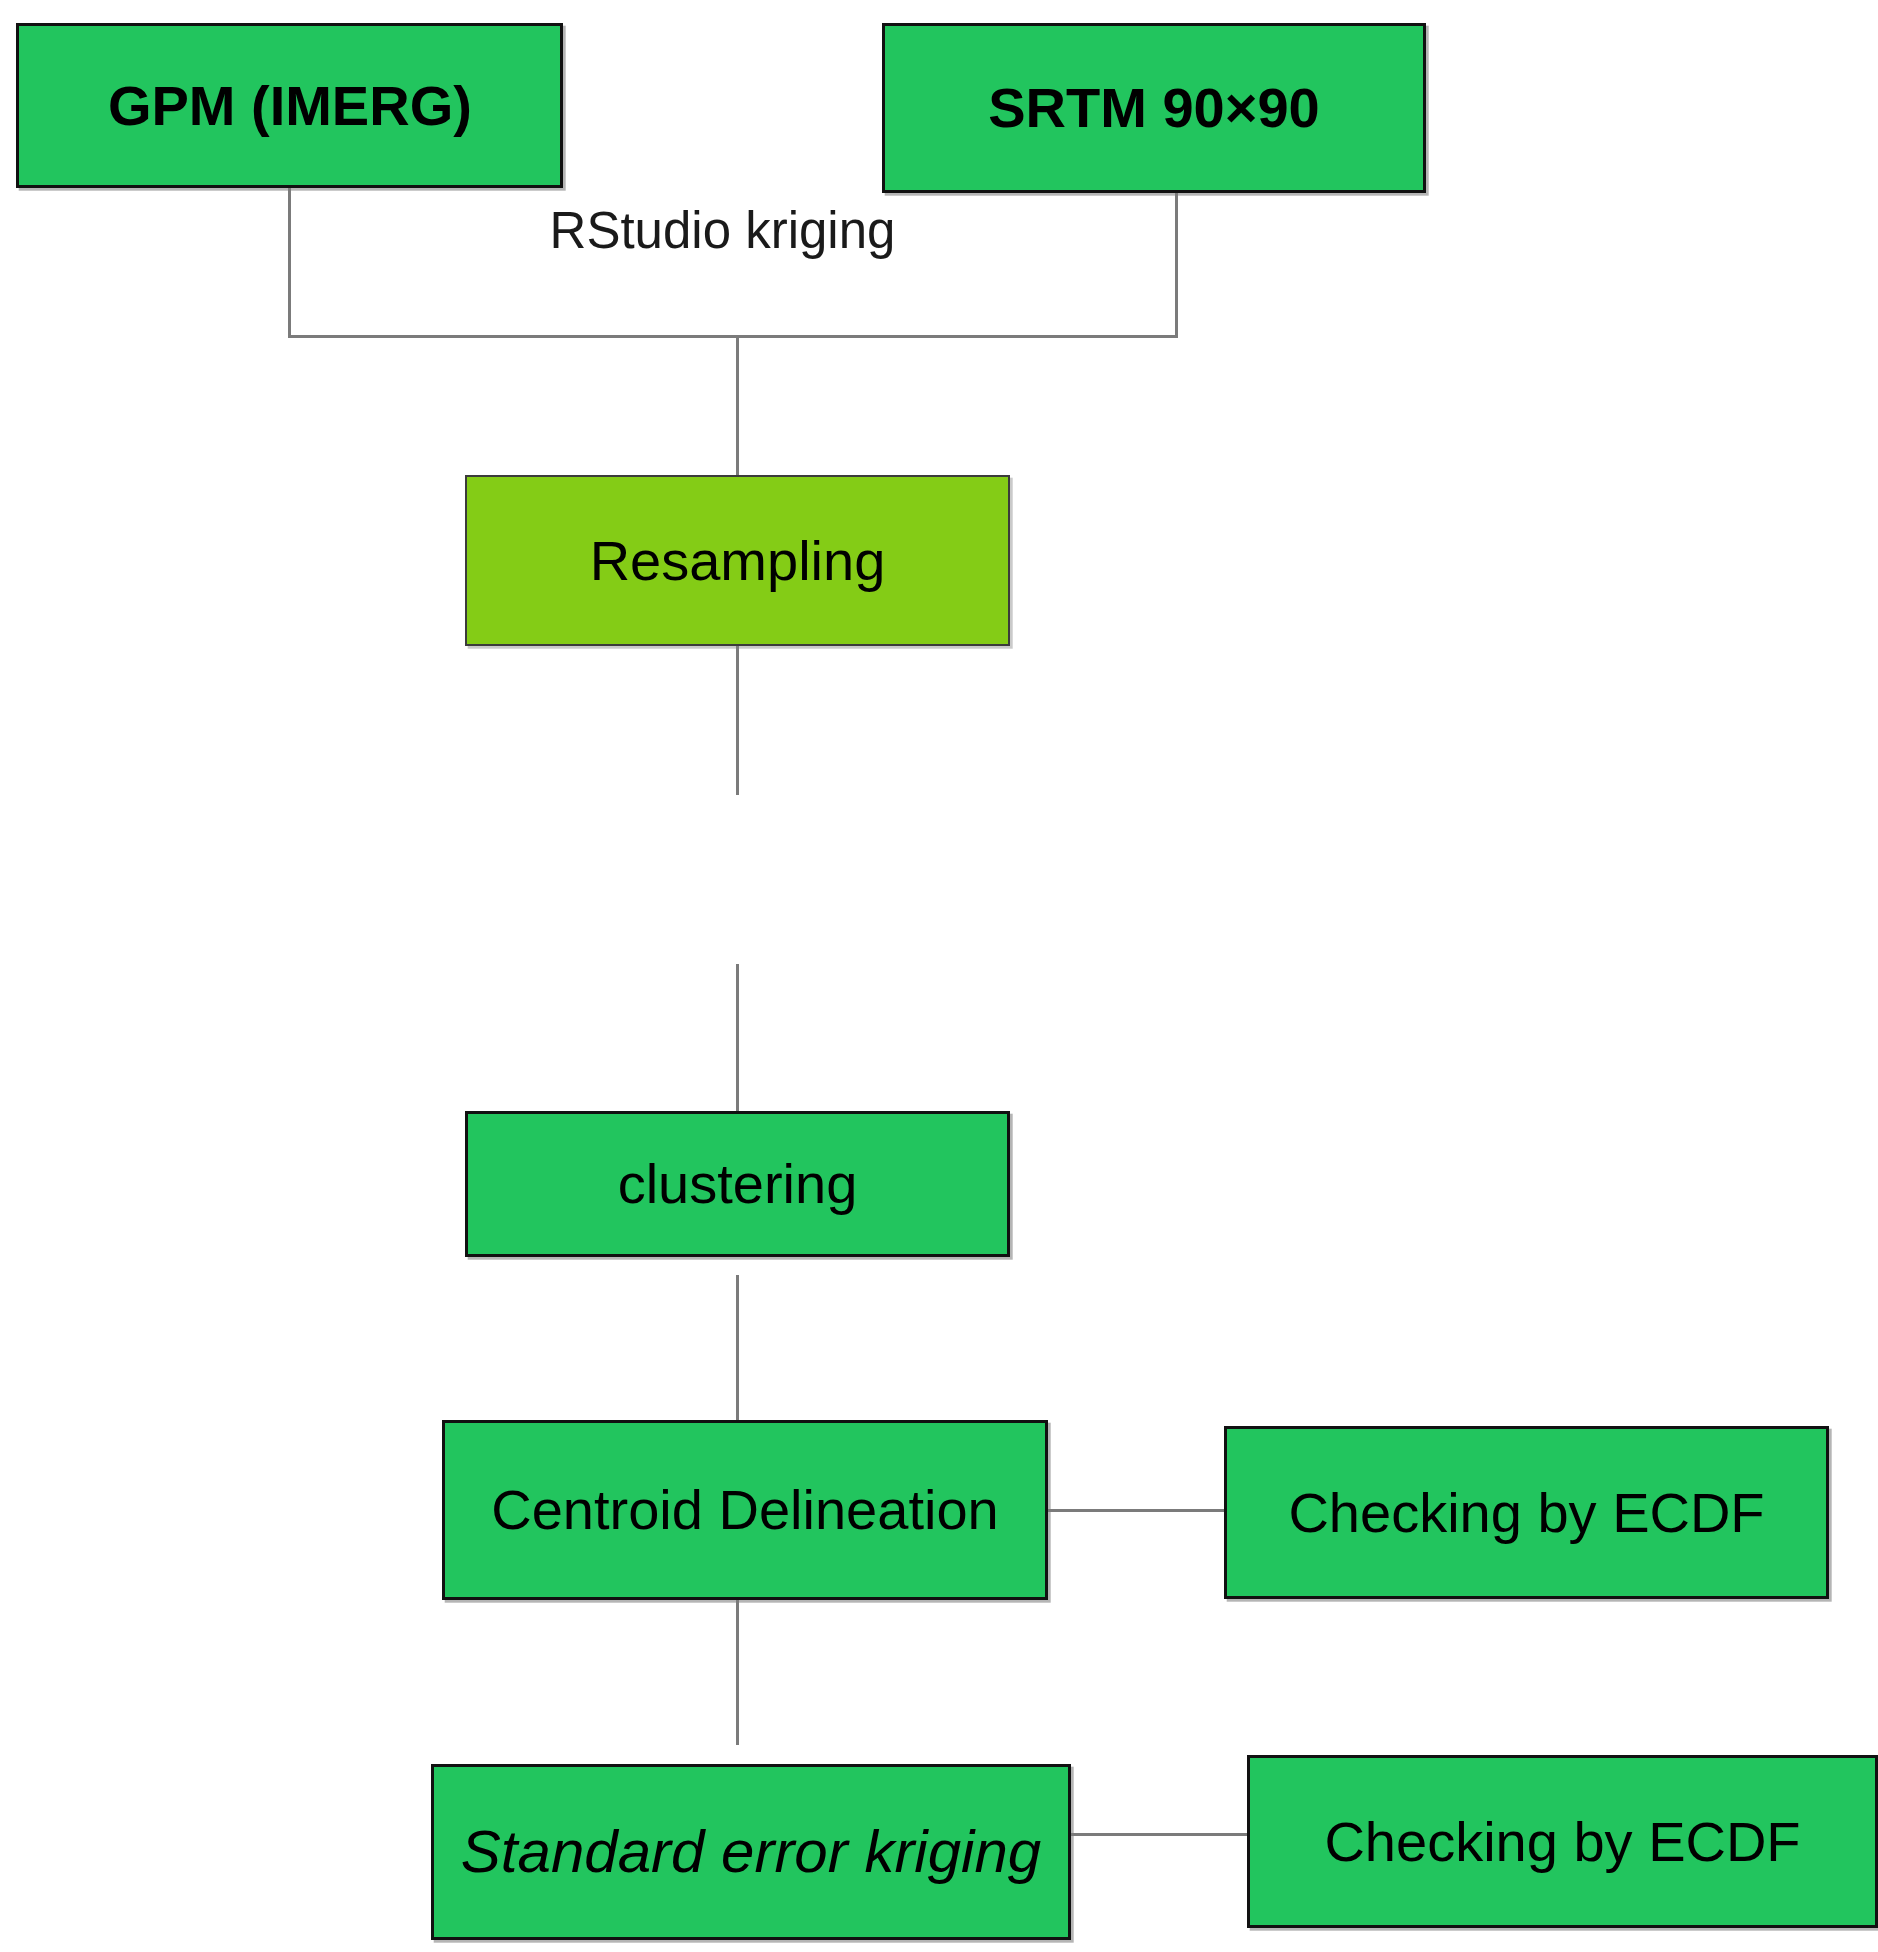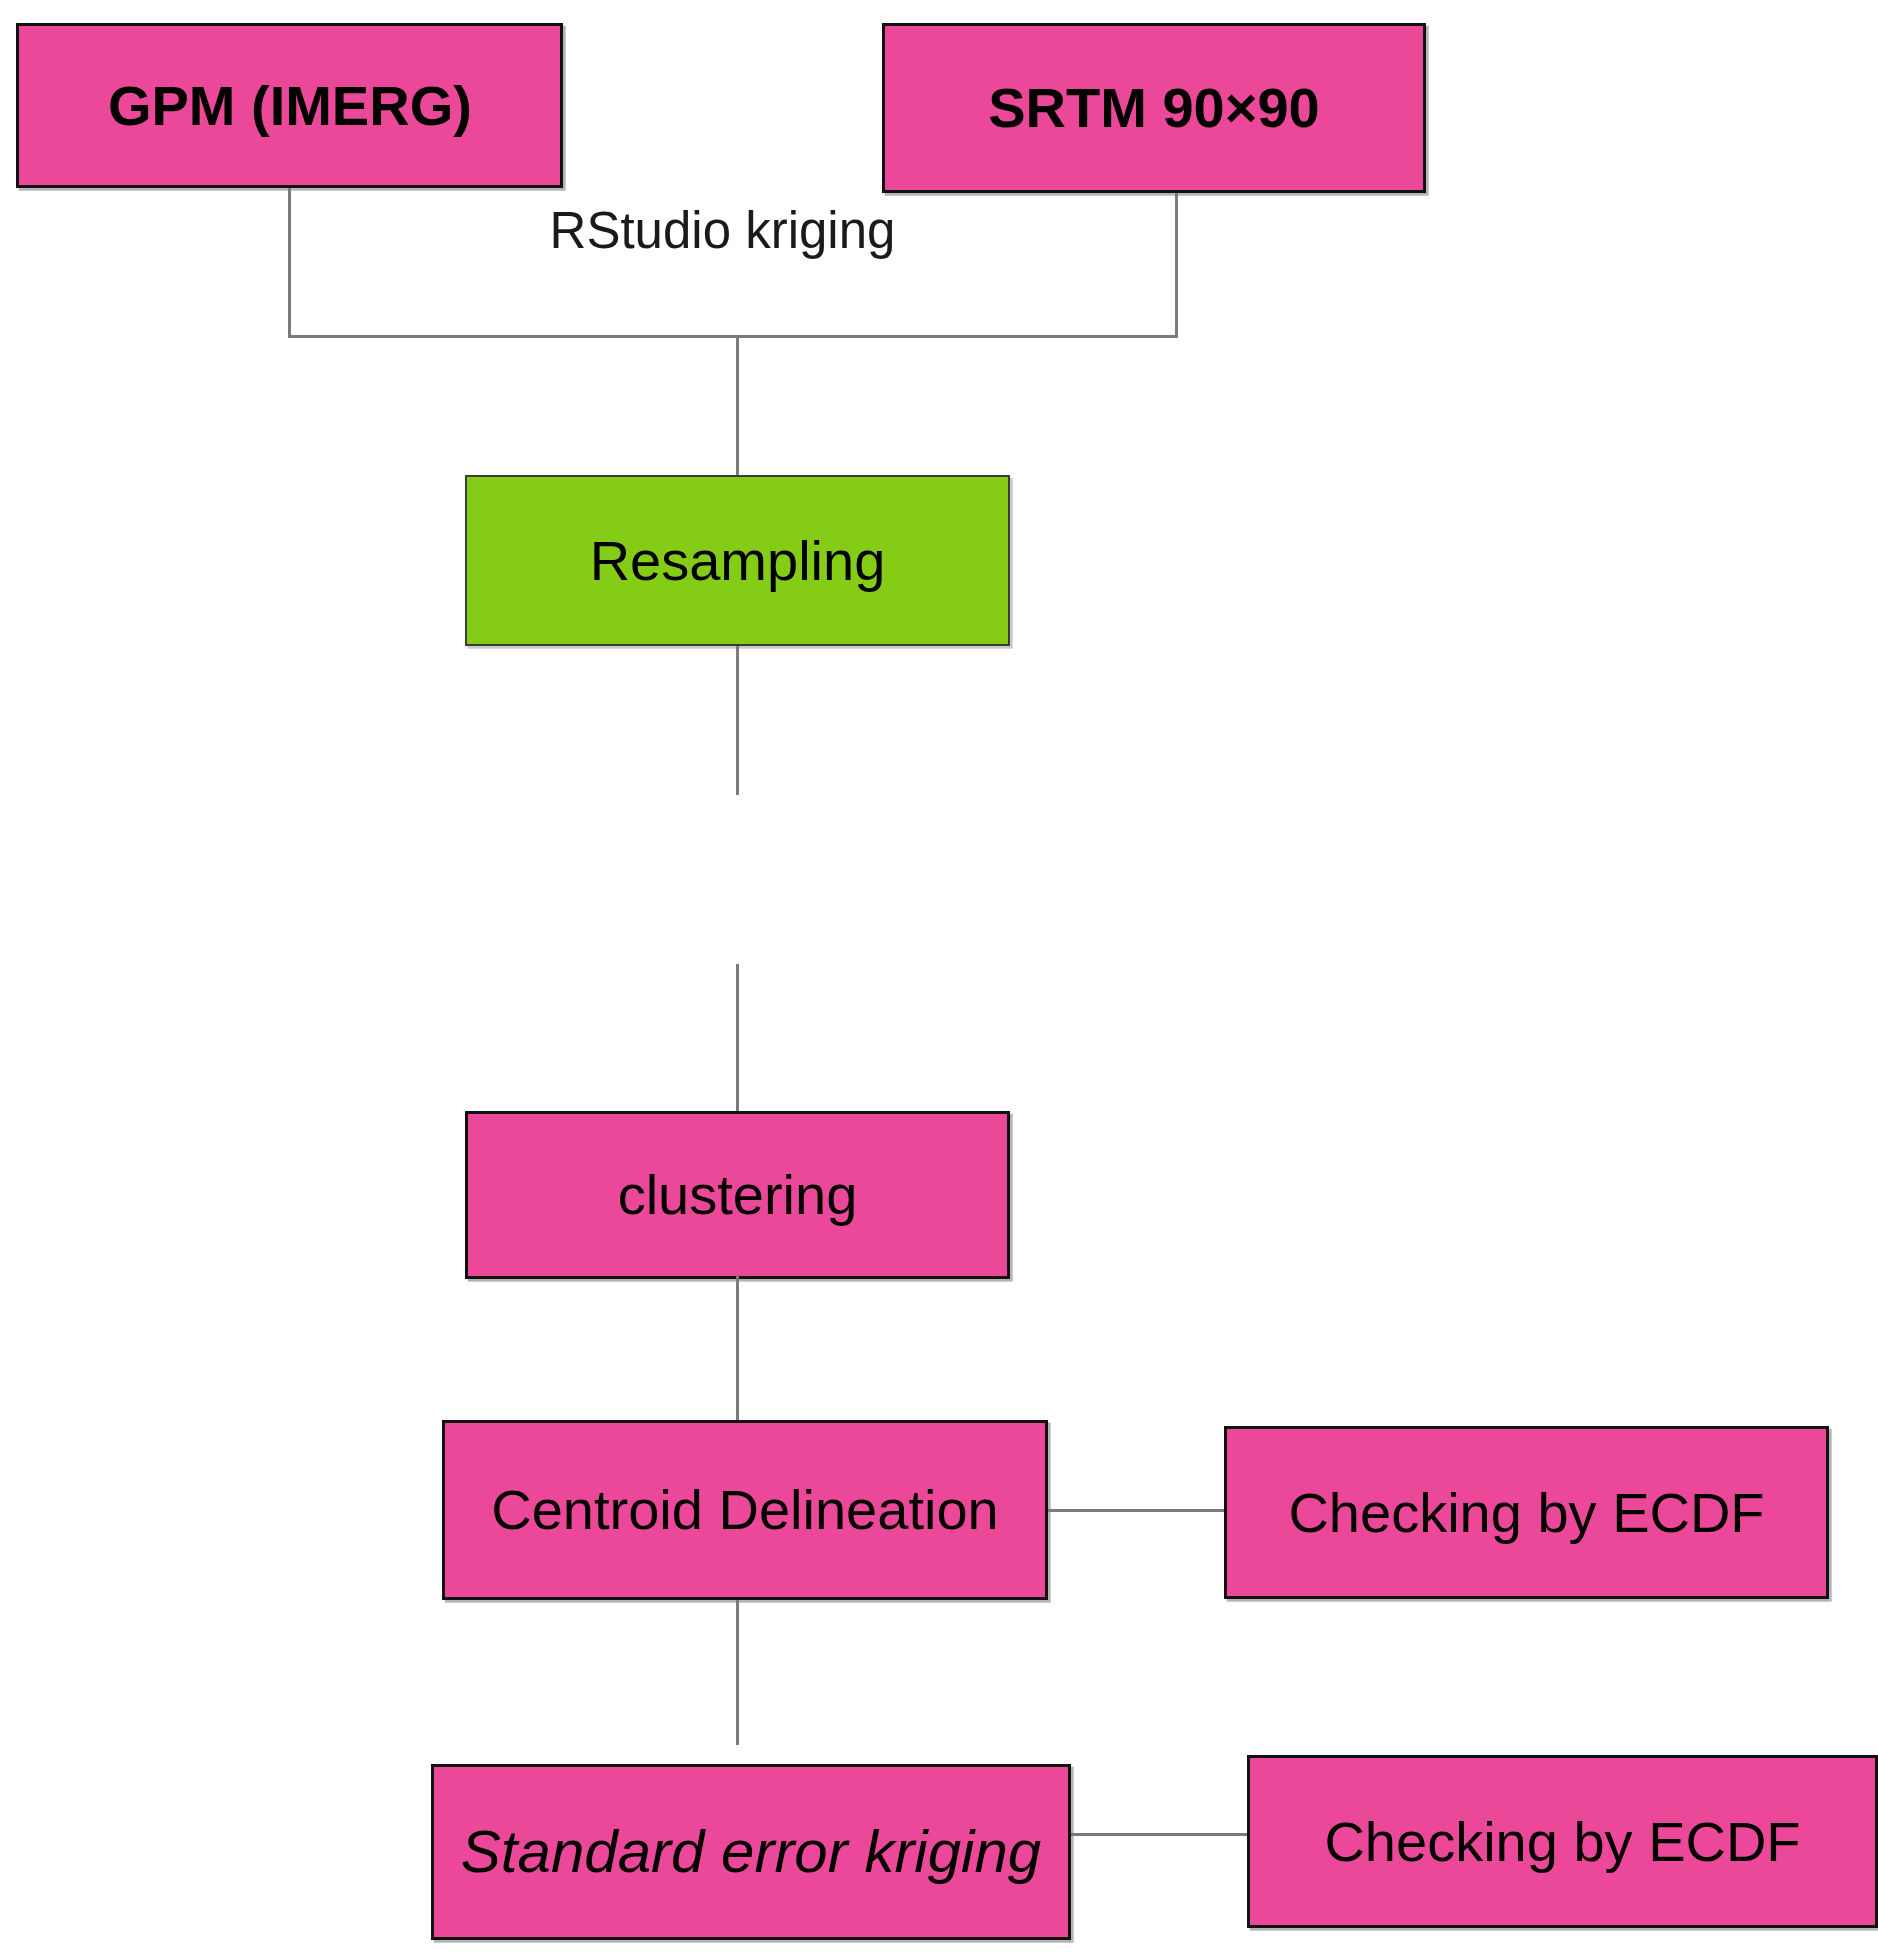--- a/index.html
+++ b/index.html
@@ -21,21 +21,21 @@
     position: absolute;
     box-sizing: border-box;
     display: flex;
     align-items: center;
     justify-content: center;
     text-align: center;
     color: #000000;
     line-height: 1.1;
   }
   .node.blue {
-    background: #ec4899;
+    background: #22c55e;
     border: 3.6px solid #111111;
     box-shadow: 2.7px 2.7px 0 rgba(120,120,120,0.55);
   }
   .node.white {
     background: #84cc16;
     border: 2.7px solid #3b3b3b;
     box-shadow: 2.7px 2.7px 0 rgba(150,150,150,0.5);
   }
   .node.bold { font-weight: bold; }
 
@@ -76,21 +76,21 @@
 
   <div class="node white" style="left:465px; top:475px; width:545px; height:171px; font-size:56px;">
     <span>Resampling</span>
   </div>
 
   <div class="connector v" style="left:736px; top:646px; height:149px;"></div>
 
 
   <div class="connector v" style="left:736px; top:964px; height:149px;"></div>
 
-  <div class="node blue" style="left:465px; top:1111px; width:545px; height:168px; font-size:56px;">
+  <div class="node blue" style="left:465px; top:1111px; width:545px; height:146px; font-size:56px;">
     <span>clustering</span>
   </div>
 
   <div class="connector v" style="left:736px; top:1275px; height:147px;"></div>
 
   <div class="node blue" style="left:442px; top:1420px; width:606px; height:180px; font-size:56px;">
     <span>Centroid Delineation</span>
   </div>
 
   <div class="connector h" style="left:1048px; top:1509px; width:177px;"></div>

